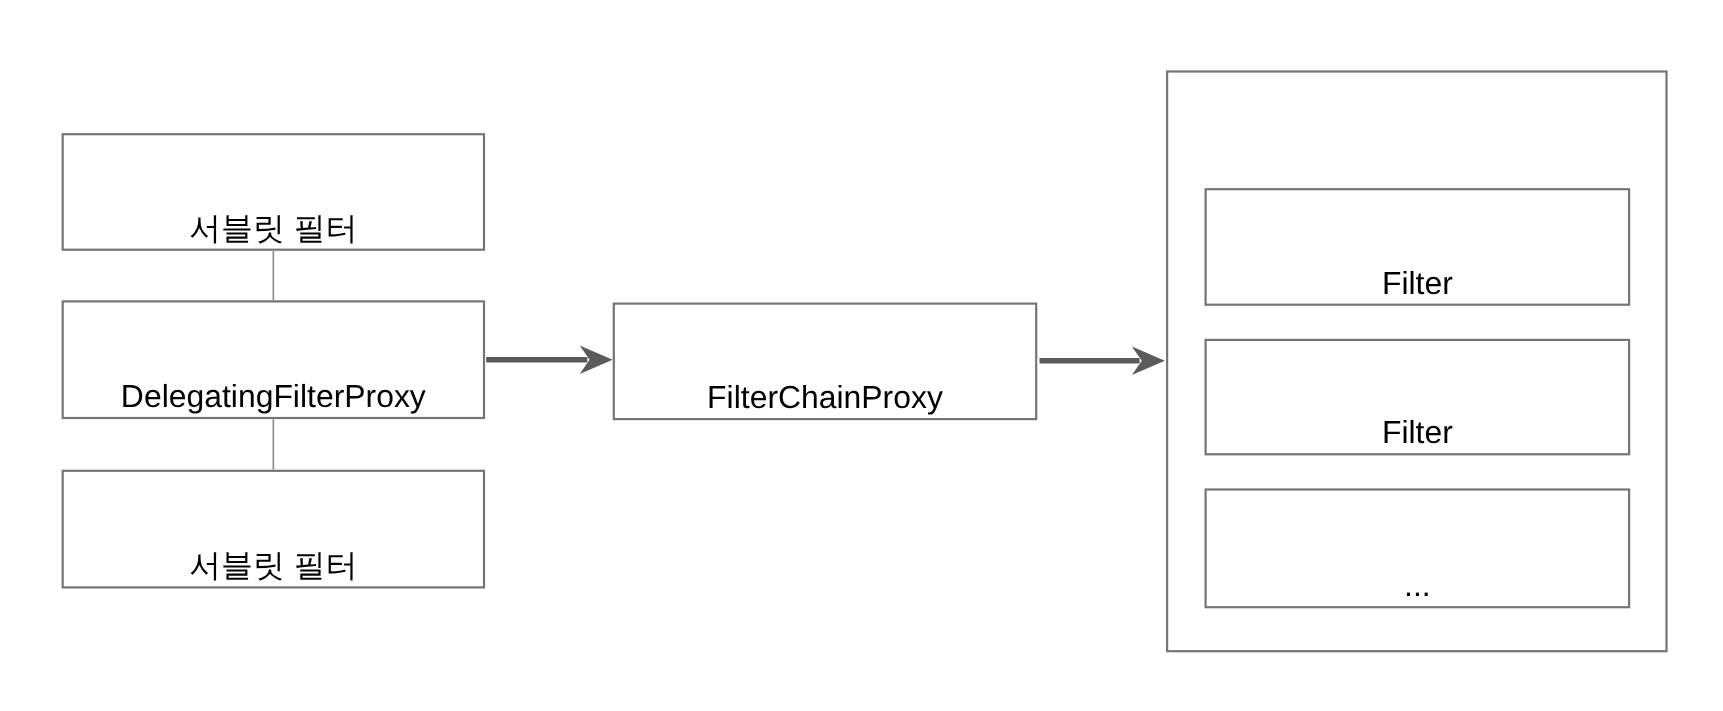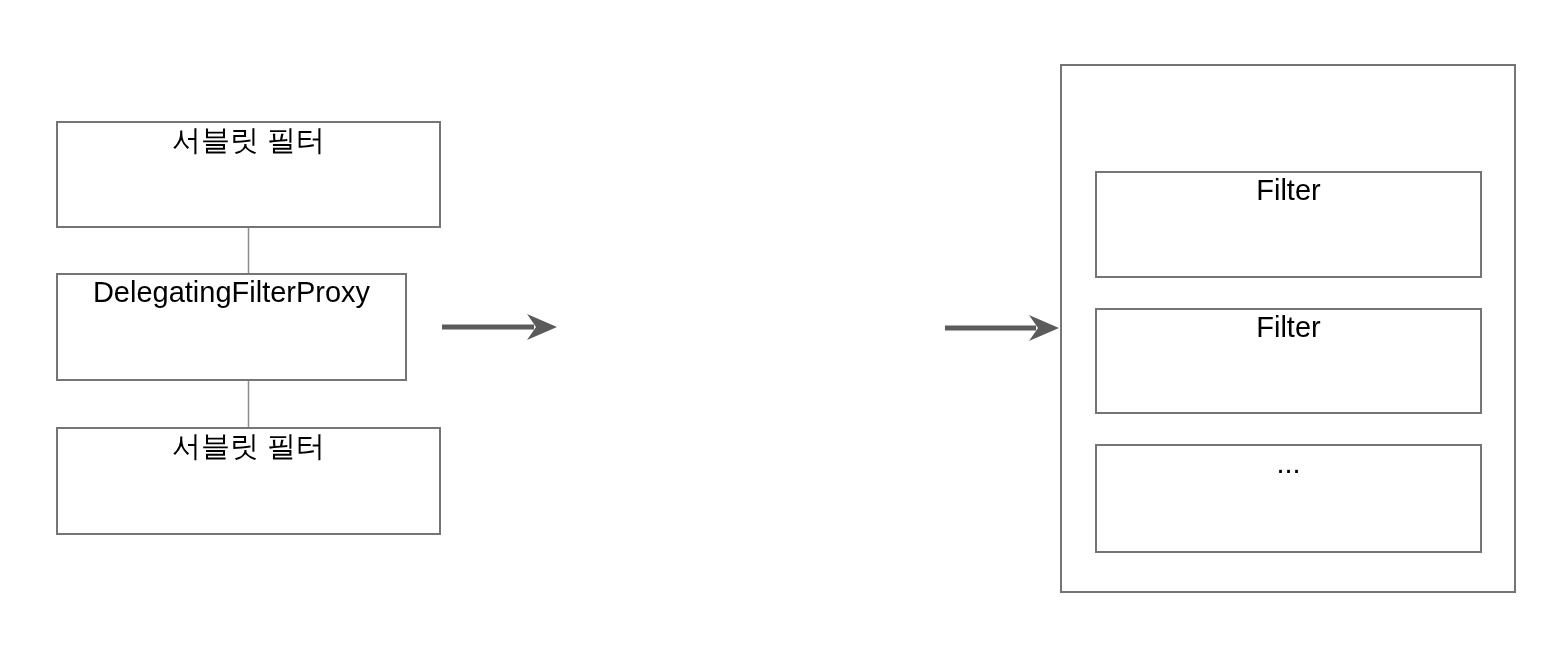--- a/index.html
+++ b/index.html
@@ -41,21 +41,21 @@
   }
   .arrow-head {
     fill: var(--arrow);
     stroke: none;
   }
   .node {
     position: absolute;
     background: var(--background);
     border: 2px solid var(--box-border);
     display: flex;
-    align-items: flex-start;
+    align-items: flex-end;
     justify-content: center;
     font-size: 29px;
     color: var(--text);
     text-align: center;
     line-height: 1.2;
   }
   .panel {
     position: absolute;
     left: 1060px;
     top: 64px;
@@ -68,21 +68,21 @@
     position: absolute;
     left: 1060px;
     top: 84px;
     width: 456px;
     text-align: center;
     font-size: 30px;
     color: var(--text);
   }
   
   .n-servlet-top       { left: 56px;   top: 121px; width: 385px; height: 107px; }
-  .n-delegating        { left: 56px;   top: 273px; width: 351px; height: 108px; }
+  .n-delegating        { left: 56px;   top: 273px; width: 385px; height: 108px; }
   .n-servlet-bottom    { left: 56px;   top: 427px; width: 385px; height: 108px; }
   .n-filterchain       { left: 557px;  top: 275px; width: 386px; height: 107px; }
   .n-filter-1          { left: 1095px; top: 171px; width: 387px; height: 107px; }
   .n-filter-2          { left: 1095px; top: 308px; width: 387px; height: 106px; }
   .n-filter-3          { left: 1095px; top: 444px; width: 387px; height: 109px; }
 </style>
 </head>
 <body>
 
 <div class="canvas">
@@ -105,20 +105,23 @@
   <div class="node n-servlet-top">
     <span>서블릿 필터</span>
   </div>
   <div class="node n-delegating">
     <span>DelegatingFilterProxy</span>
   </div>
   <div class="node n-servlet-bottom">
     <span>서블릿 필터</span>
   </div>
 
+  <div class="node n-filterchain">
+    <span>FilterChainProxy</span>
+  </div>
 
   <div class="panel"></div>
   <div class="node n-filter-1">
     <span>Filter</span>
   </div>
   <div class="node n-filter-2">
     <span>Filter</span>
   </div>
   <div class="node n-filter-3">
     <span>...</span>

